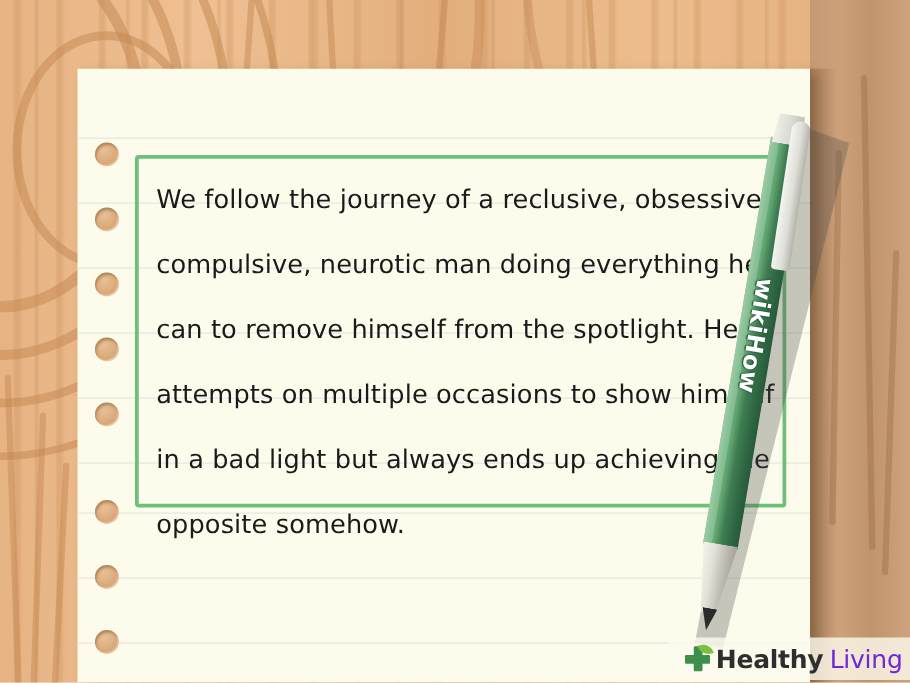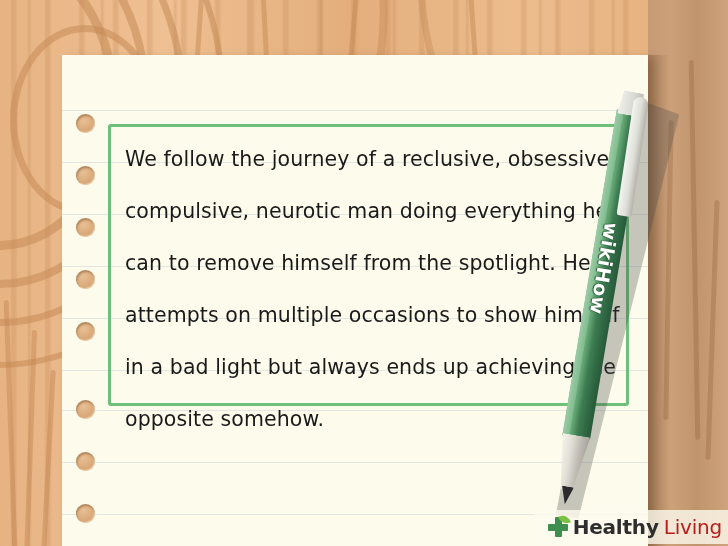--- a/index.html
+++ b/index.html
@@ -196,21 +196,21 @@
     position:absolute; left:1px; top:8px; width:20px; height:7px;
     background:#3E8F4E; border-radius:1px;
   }
   #wm-cross .leaf {
     position:absolute; left:12px; top:-1px; width:11px; height:9px;
     background:#7BC043;
     border-radius:0 10px 0 10px;
     transform:rotate(-16deg);
   }
   .wm-bold { font-size:20px; font-weight:bold; color:#2E2E2E; letter-spacing:-0.2px;text-align:center; }
-  .wm-light { font-size:20px; font-weight:normal; color:#b91c1c; margin-left:5px; letter-spacing:-0.2px; }
+  .wm-light { font-size:20px; font-weight:normal; color:#6d28d9; margin-left:5px; letter-spacing:-0.2px; }
 </style>
 </head>
 <body>
 
 <div id="desk">
   <div class="knot k1"></div>
   <div class="knot k2"></div>
   <div class="knot k3"></div>
   <div class="knot k4"></div>
   <div class="knot k5"></div>

